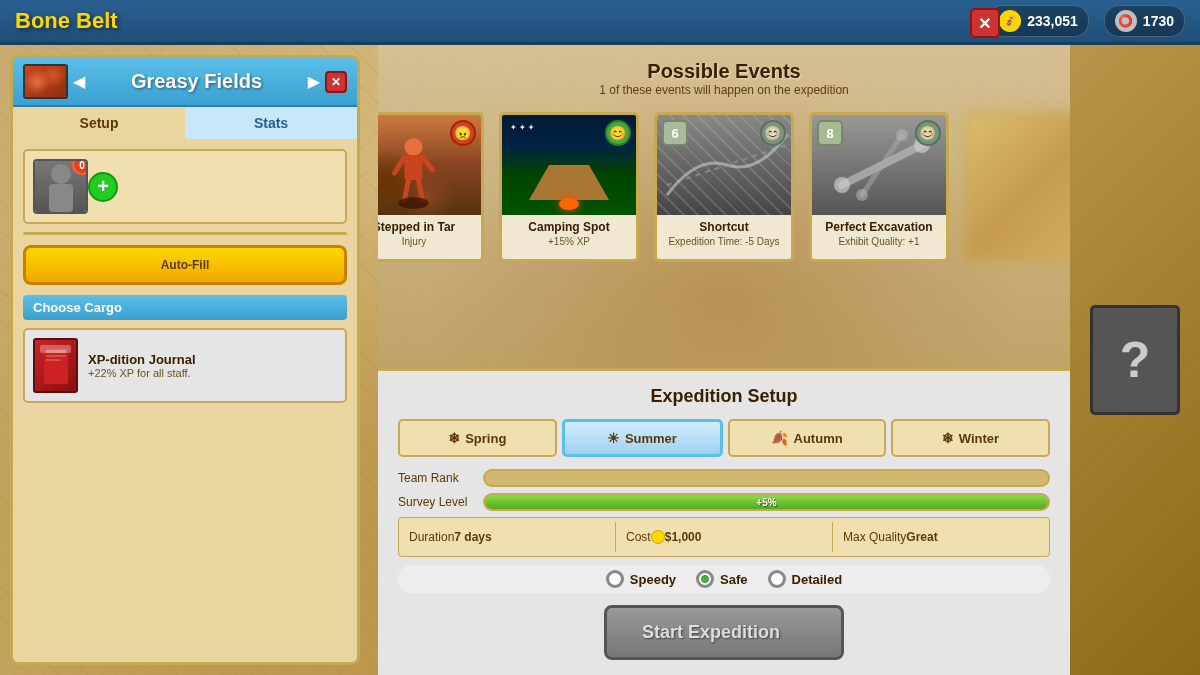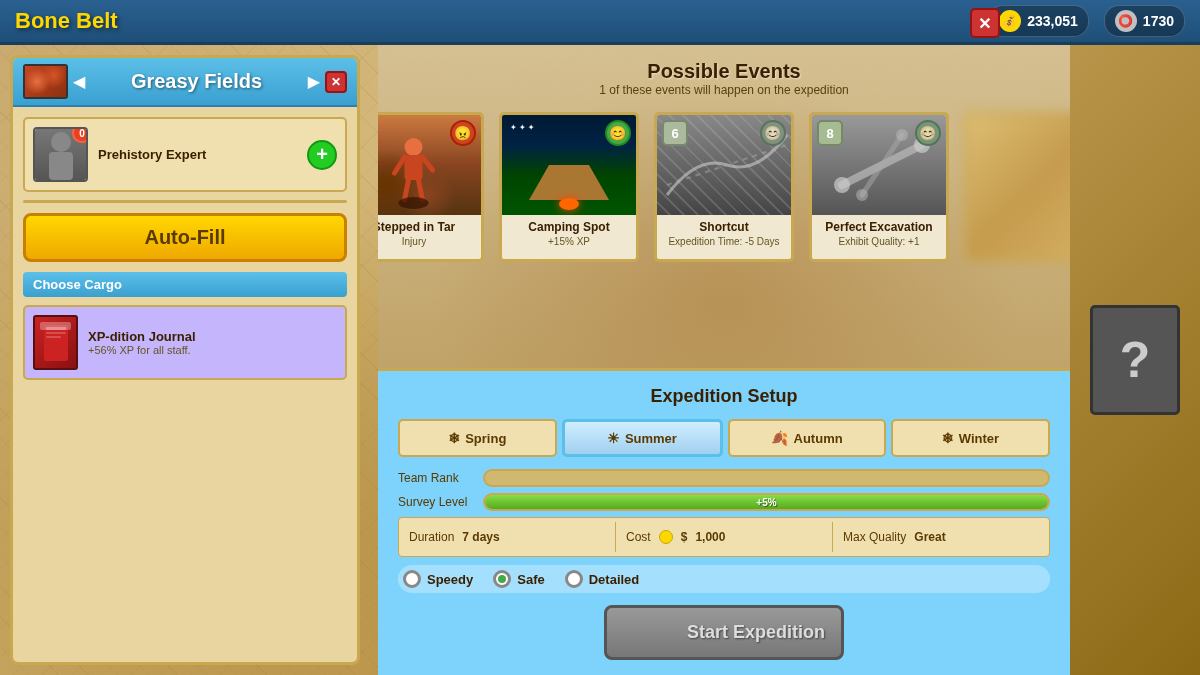--- a/index.html
+++ b/index.html
@@ -350,32 +350,32 @@
     }
 
     
     .auto-fill-btn {
       width: 100%;
       padding: 10px;
       background: linear-gradient(180deg, #ffd700 0%, #f0a800 100%);
       border: 3px solid #c88000;
       border-radius: 8px;
       color: #5a3a00;
-      font-size: 20px;
+      font-size: 12px;
       font-weight: bold;
       cursor: pointer;
       text-align: center;
       margin: 10px 0;
     }
 
     
     .cargo-item {
       display: flex;
       align-items: center;
-      background: #c4b5fd;
+      background: #e5e5e5;
       border: 2px solid #c8a850;
       border-radius: 5px;
       padding: 8px;
       margin-bottom: 14px;
     }
 
     .cargo-icon {
       width: 45px;
       height: 55px;
       background: linear-gradient(135deg, #cc2222 0%, #881111 100%);
@@ -616,21 +616,21 @@
       );
     }
 
     .evt-excavation {
       background: linear-gradient(180deg, #999 0%, #777 50%, #555 100%);
       filter: grayscale(70%);
     }
 
     
     .setup-panel {
-      background: #7dd3fc;
+      background: #e5e5e5;
       border-top: 3px solid #c8a850;
       padding: 15px 20px 15px;
       flex-shrink: 0;
     }
 
     .setup-title {
       text-align: center;
       font-size: 18px;
       font-weight: bold;
       color: #3a2000;
@@ -718,21 +718,20 @@
       padding: 4px 10px;
       margin-bottom: 8px;
       border-radius: 4px;
       font-size: 12px;
       color: #5a3a00;
     }
 
     .info-item {
       display: flex;
       align-items: center;
-      gap: 8px;
       flex: 1;
     }
 
     .info-item-label { font-weight: normal; }
     .info-item-value { font-weight: bold; }
 
     .cost-icon {
       display: inline-flex;
       align-items: center;
       gap: 2px;
@@ -744,21 +743,21 @@
       background: #ffd700;
       border-radius: 50%;
       border: 1px solid #c8a800;
       display: inline-block;
     }
 
     
     .speed-options {
       display: flex;
       gap: 20px;
-      justify-content: flex-start;
+      justify-content: center;
       margin-bottom: 12px;
       padding: 5px;
       background: rgba(255,255,255,0.3);
       border-radius: 20px;
     }
 
     .speed-option {
       display: flex;
       align-items: center;
       gap: 6px;
@@ -795,29 +794,29 @@
       font-size: 13px;
       color: #3a2000;
       font-weight: bold;
     }
 
     
     .start-btn {
       width: 240px;
       margin: 0 auto;
       display: block;
-      padding: 14px 16px;
+      padding: 14px 35px;
       background: linear-gradient(180deg, #999 0%, #777 100%);
       border: 3px solid #555;
       border-radius: 8px;
       color: #ddd;
       font-size: 18px;
       font-weight: bold;
       cursor: pointer;
-      text-align: right;
+      text-align: left;
       text-shadow: 1px 1px 2px rgba(0,0,0,0.5);
     }
 
     .divider-line {
       width: 1px;
       height: 30px;
       background: #c8a850;
       margin: 0 10px;
     }
 
@@ -856,37 +855,38 @@
     <div class="location-header">
       <div class="location-thumb">
         <div class="location-thumb-inner"></div>
       </div>
       <span class="nav-arrow-left">◀</span>
       <span class="location-name">Greasy Fields</span>
       <span class="nav-arrow-right">▶</span>
       <div class="location-close">✕</div>
     </div>
 
+    <div class="panel-tabs">
+      <div class="panel-tab active">Setup</div>
+      <div class="panel-tab inactive">Stats</div>
+    </div>
 
     <div class="panel-content">
 
 
       <div class="crew-slot">
         <div class="crew-avatar">
           <div class="crew-avatar-inner">
 
             <svg width="40" height="50" viewBox="0 0 40 50">
               <circle cx="20" cy="12" r="10" fill="#888"></circle>
               <rect x="8" y="22" width="24" height="28" rx="4" fill="#888"></rect>
             </svg>
           </div>
           <div class="crew-badge">0</div>
-        </div>
-        <div class="crew-info">
-          <div class="crew-name">Prehistory Expert</div>
         </div>
         <div class="crew-add-btn">+</div>
       </div>
 
       <div class="crew-empty-line"></div>
 
       <div class="auto-fill-btn">Auto-Fill</div>
 
       <div class="section-header">Choose Cargo</div>
 
@@ -894,21 +894,21 @@
         <div class="cargo-icon">
           <svg width="30" height="40" viewBox="0 0 30 40">
             <rect x="3" y="2" width="24" height="36" rx="2" fill="#cc2222"></rect>
             <rect x="5" y="4" width="20" height="3" rx="1" fill="rgba(255,255,255,0.3)"></rect>
             <rect x="5" y="9" width="20" height="2" rx="1" fill="rgba(255,255,255,0.2)"></rect>
             <rect x="5" y="13" width="15" height="2" rx="1" fill="rgba(255,255,255,0.2)"></rect>
           </svg>
         </div>
         <div class="cargo-info">
           <div class="cargo-name">XP-dition Journal</div>
-          <div class="cargo-desc">+56% XP for all staff.</div>
+          <div class="cargo-desc">+22% XP for all staff.</div>
         </div>
       </div>
 
     </div>
   </div>
 </div>
 
 <div class="main-content">
 
   <div class="events-area">

